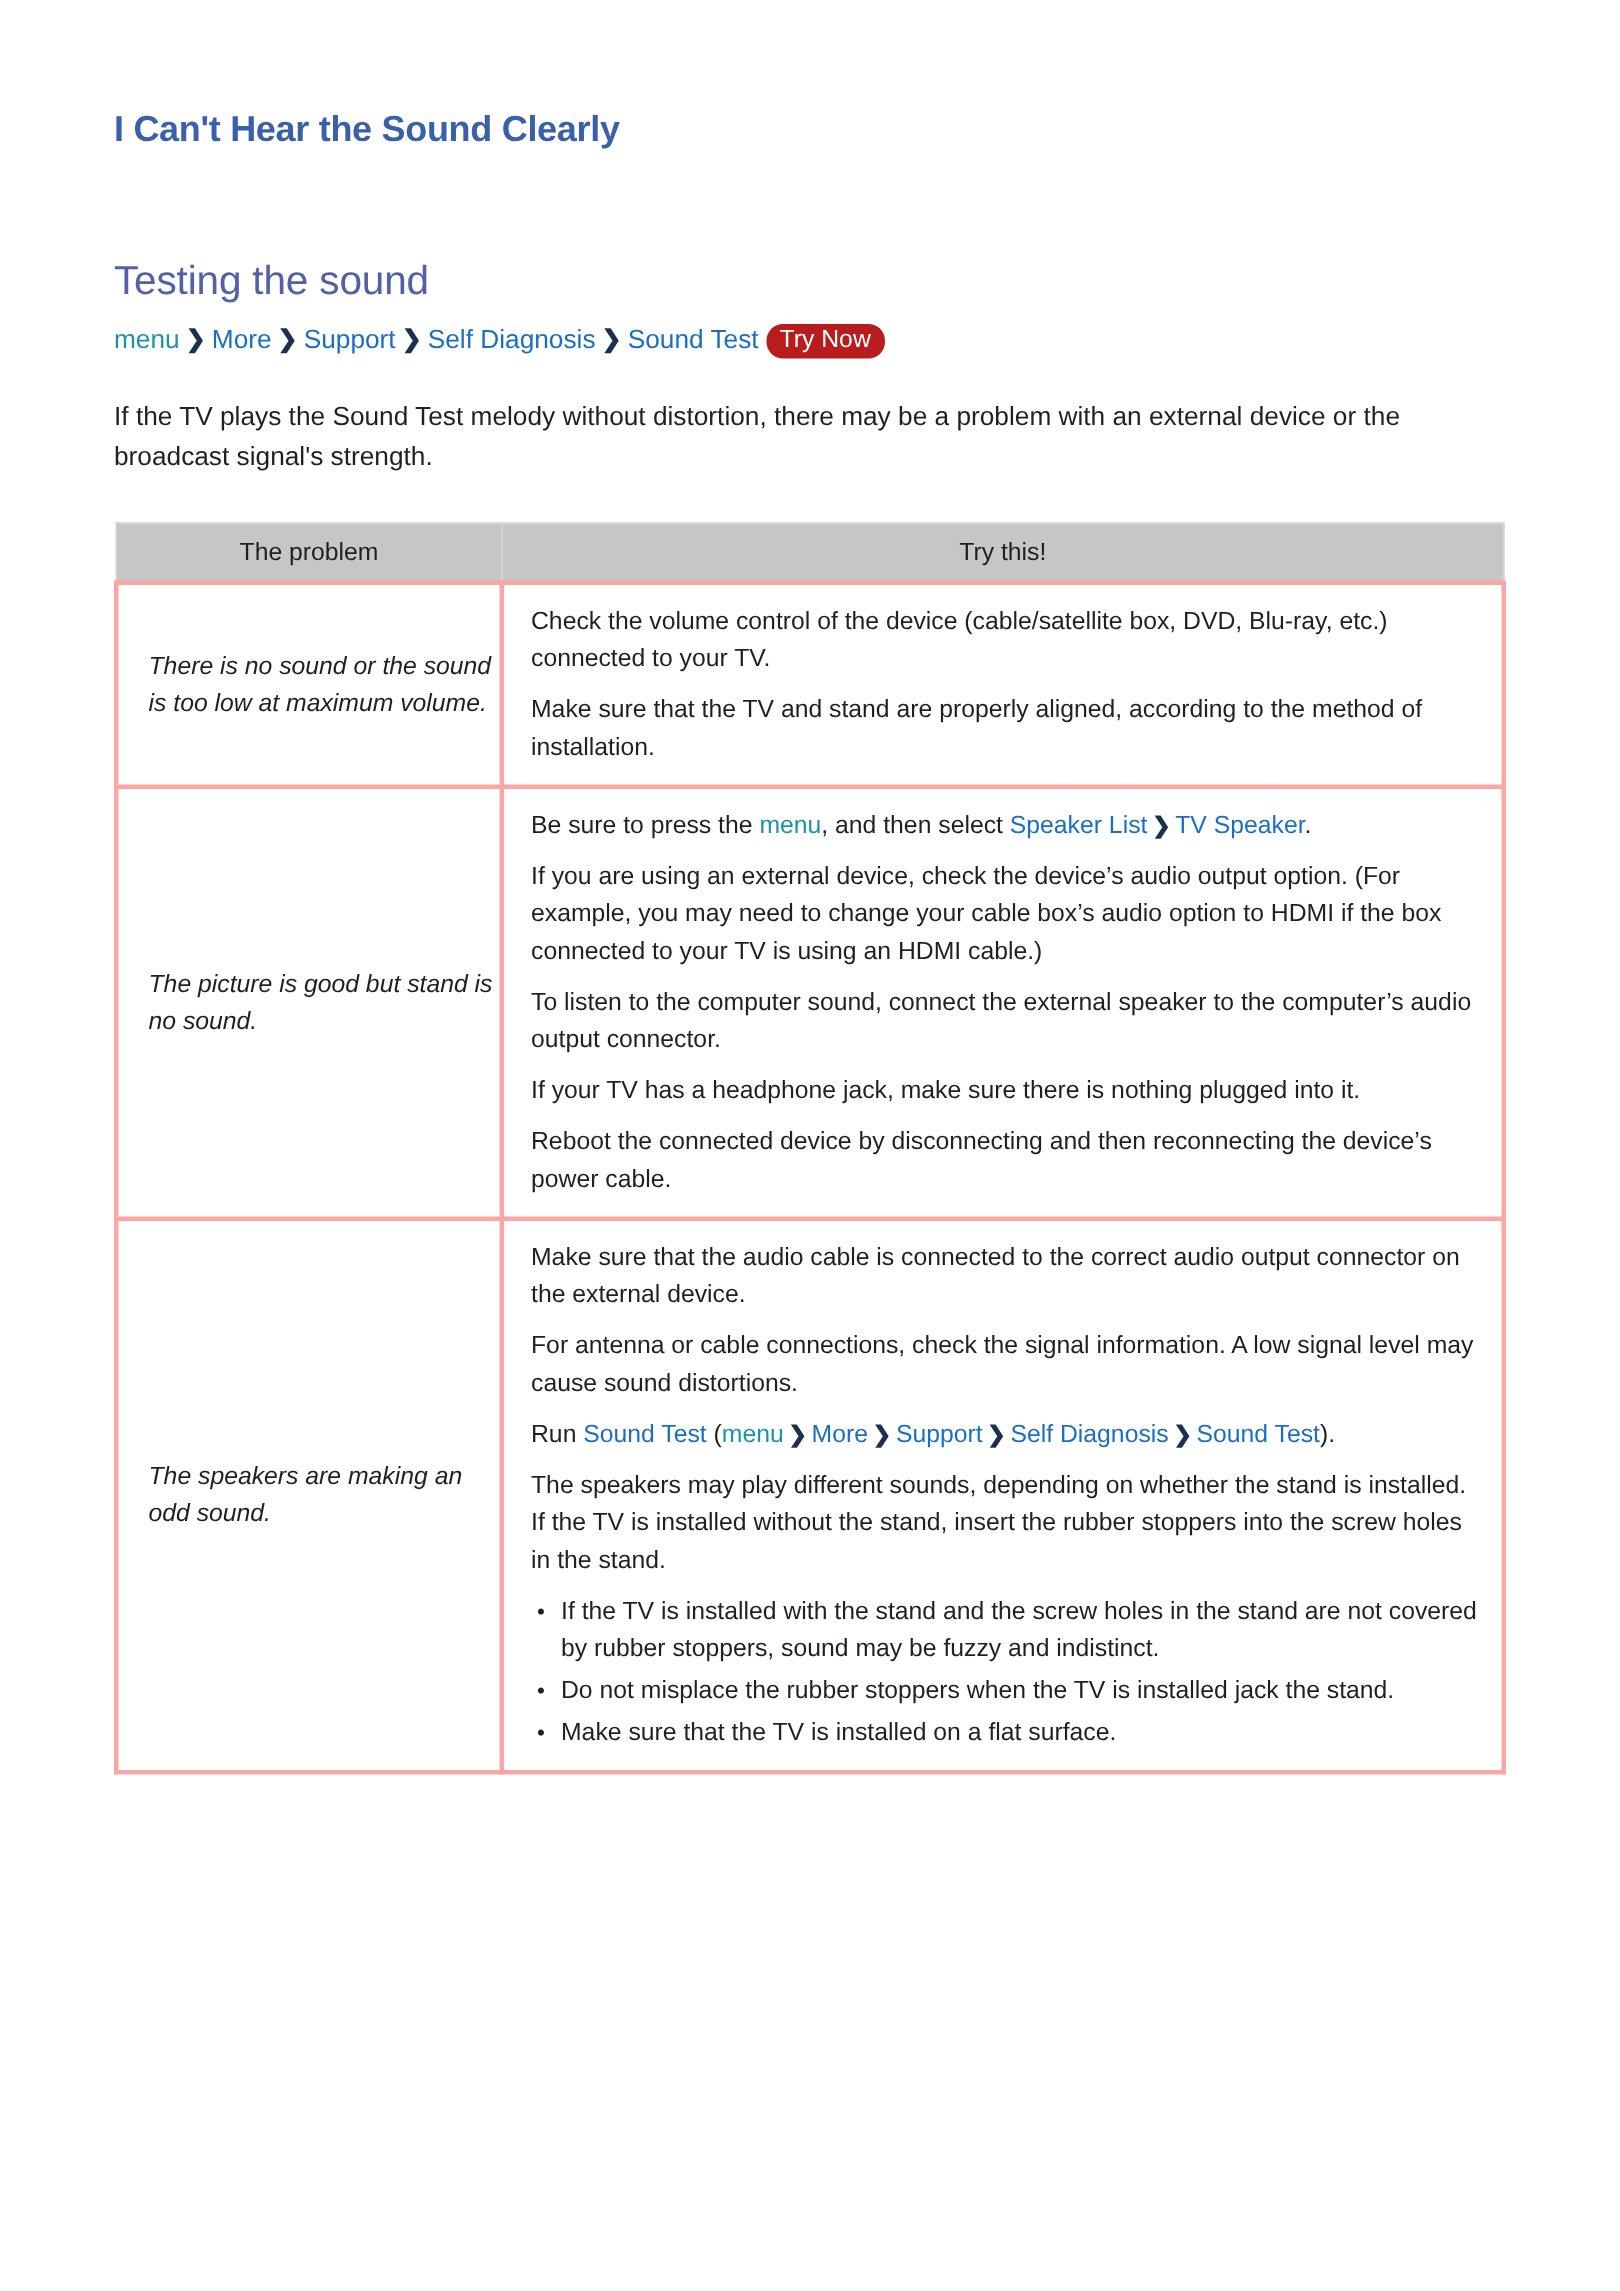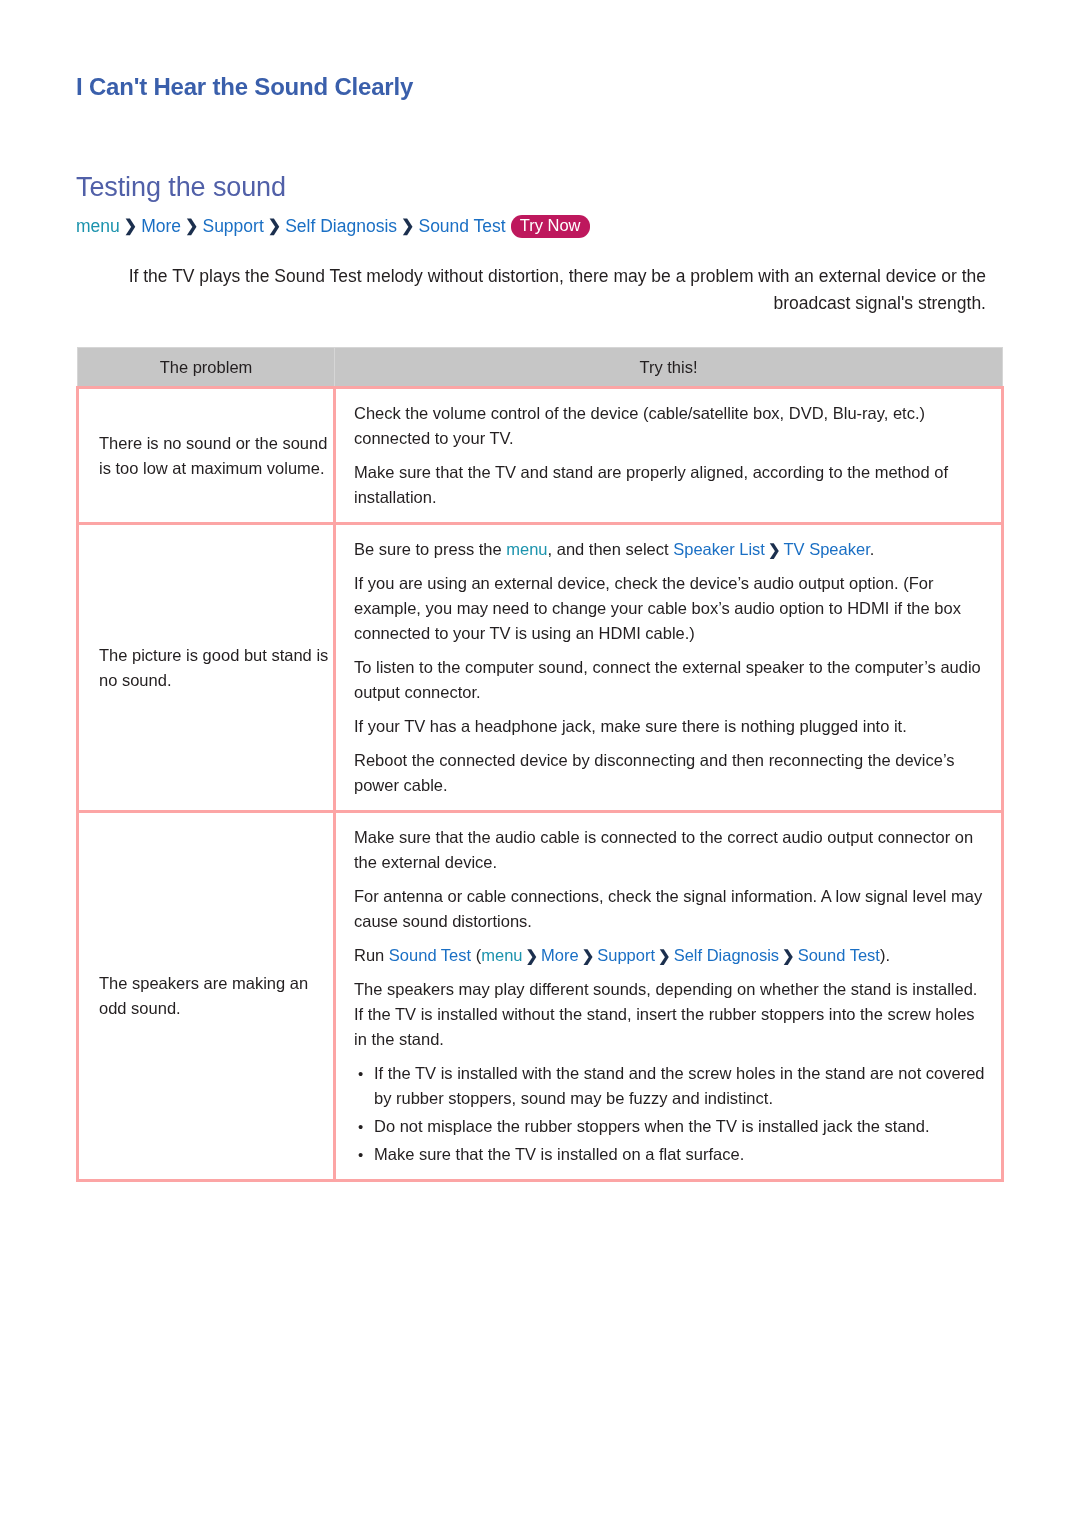--- a/index.html
+++ b/index.html
@@ -50,38 +50,37 @@
   .bc-sep   {
     color: #1b2f4e;
     font-weight: bold;
     font-size: 16px;
     padding: 0 4px;
     position: relative;
     top: -1px;
   }
   .try-now {
     display: inline-block;
-    background: #be185d;
+    background: #b91c1c;
     color: #ffffff;
     border-radius: 11px;
     padding: 1px 9px 3px 9px;
     font-size: 16.5px;
     line-height: 19px;
     margin-left: 5px;
     position: relative;
     top: -1px;
   }
   p.intro {
     margin: 0;
     padding-top: 24px;
     font-size: 17.5px;
     line-height: 27px;
     color: #231f20;
     max-width: 910px;
-    text-align: right;
   }
 
   table.tbl {
     margin-top: 30px;
     border-collapse: collapse;
     width: 928px;
     table-layout: fixed;
   }
   table.tbl th {
     background: #c6c6c6;
@@ -96,20 +95,21 @@
   table.tbl th.c1 { width: 244px; }
   table.tbl td {
     border: 3px solid #fca5a5;
     vertical-align: middle;
     font-size: 16.5px;
     line-height: 25px;
     color: #231f20;
   }
   td.c1 {
     padding: 12px 0 12px 20px;
+    font-style: italic;
   }
   td.c2 {
     padding: 12px 14px 12px 18px;
     vertical-align: middle;
   }
   td.c2 p, td.c1 p {
     margin: 0 0 0 0;
   }
   td.c2 p + p { margin-top: 9px; }
   td.c1 p { line-height: 25px; }

